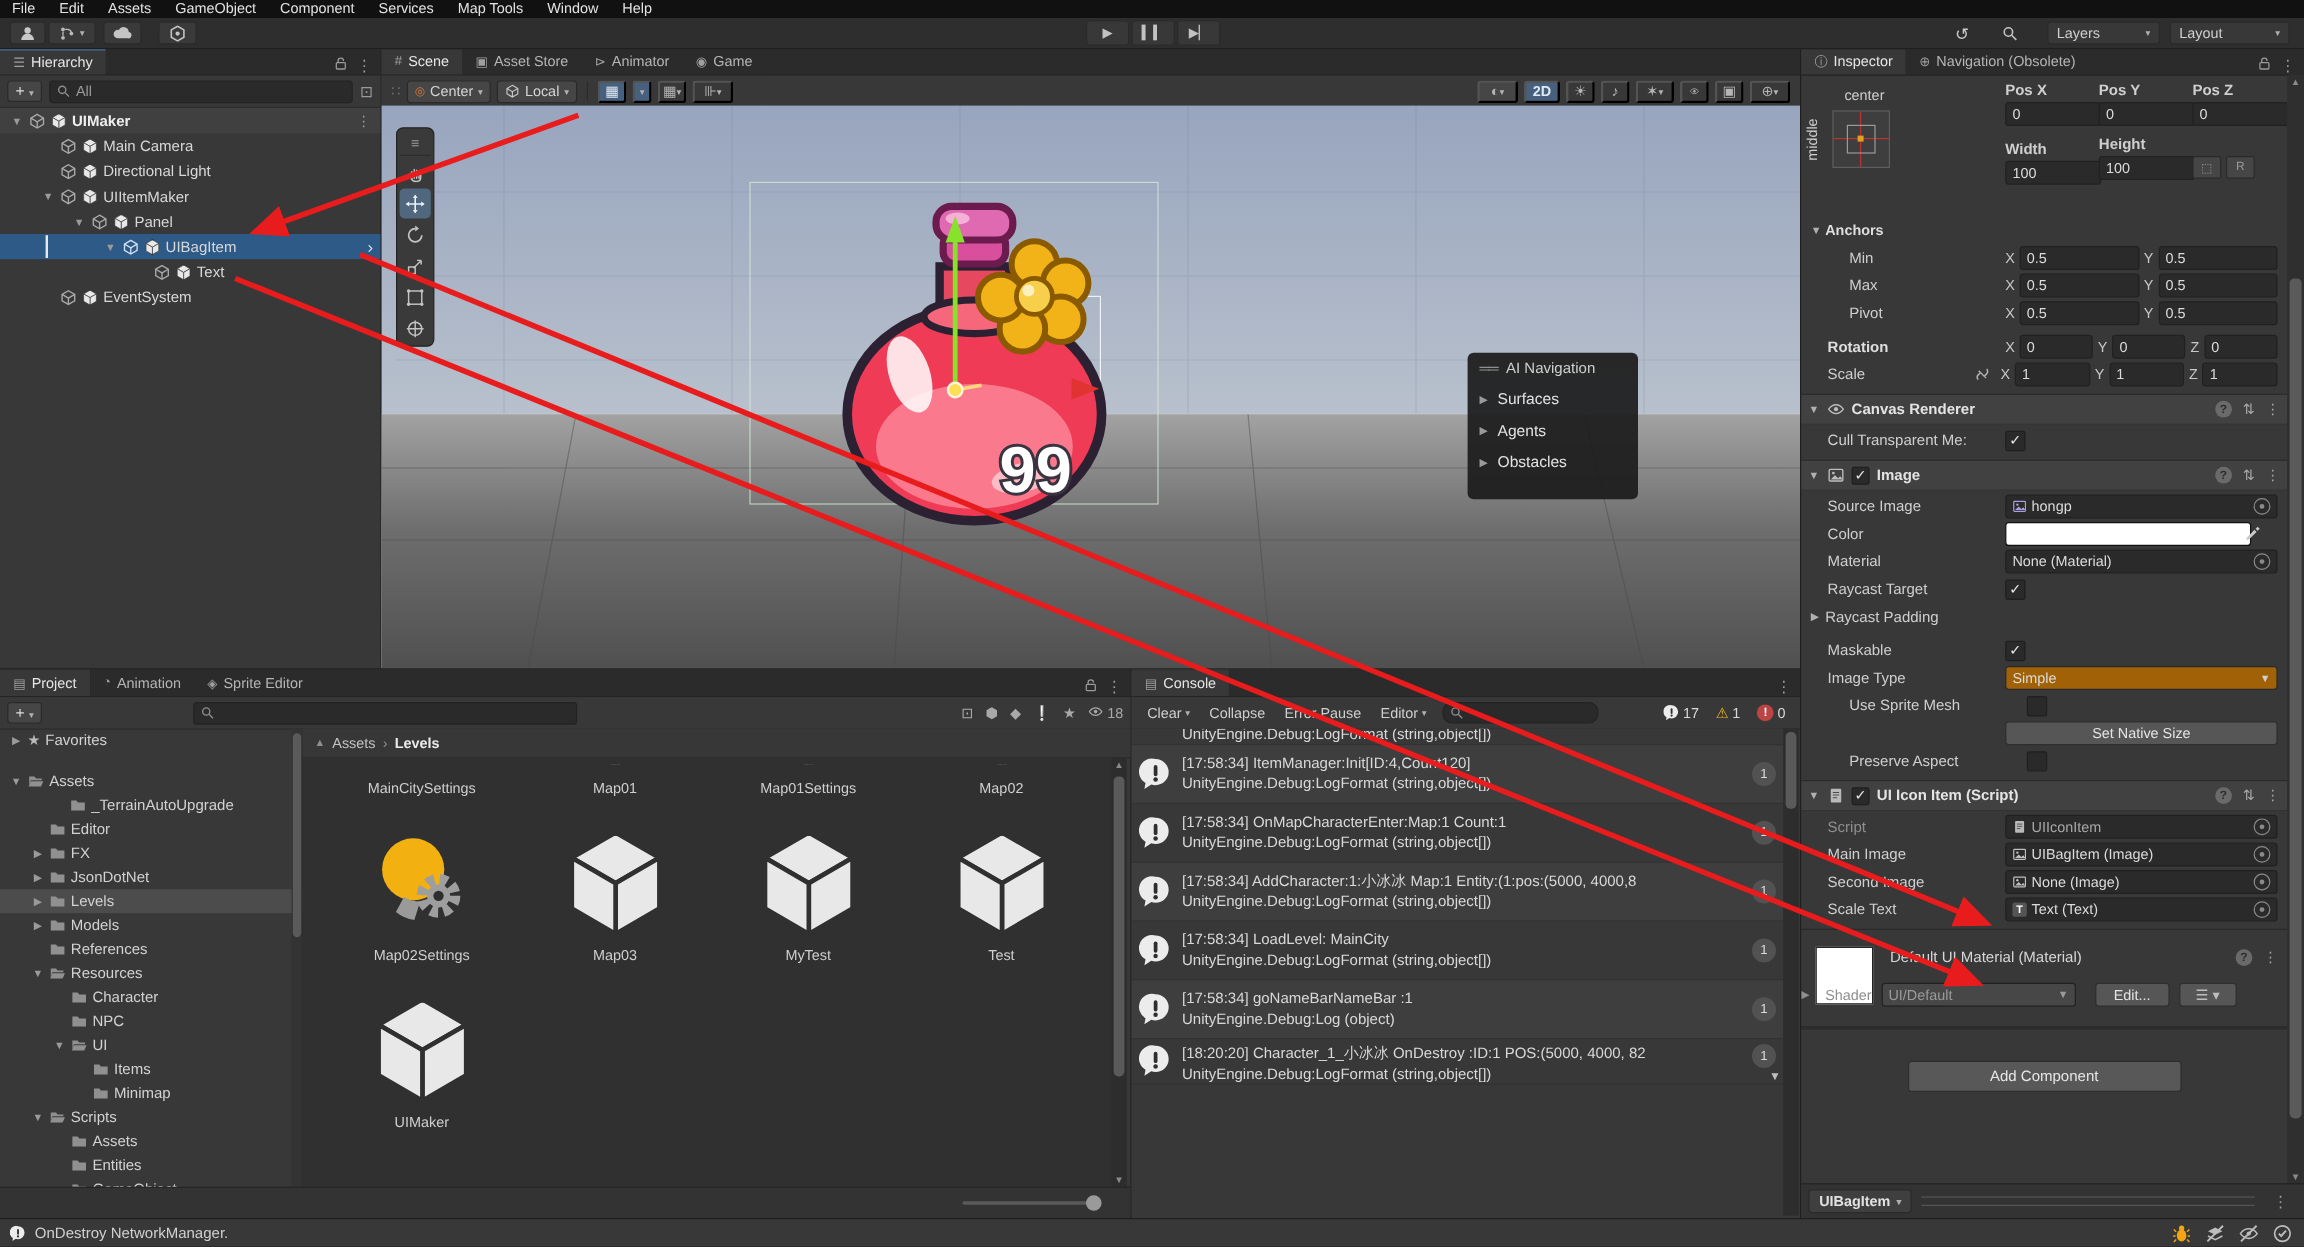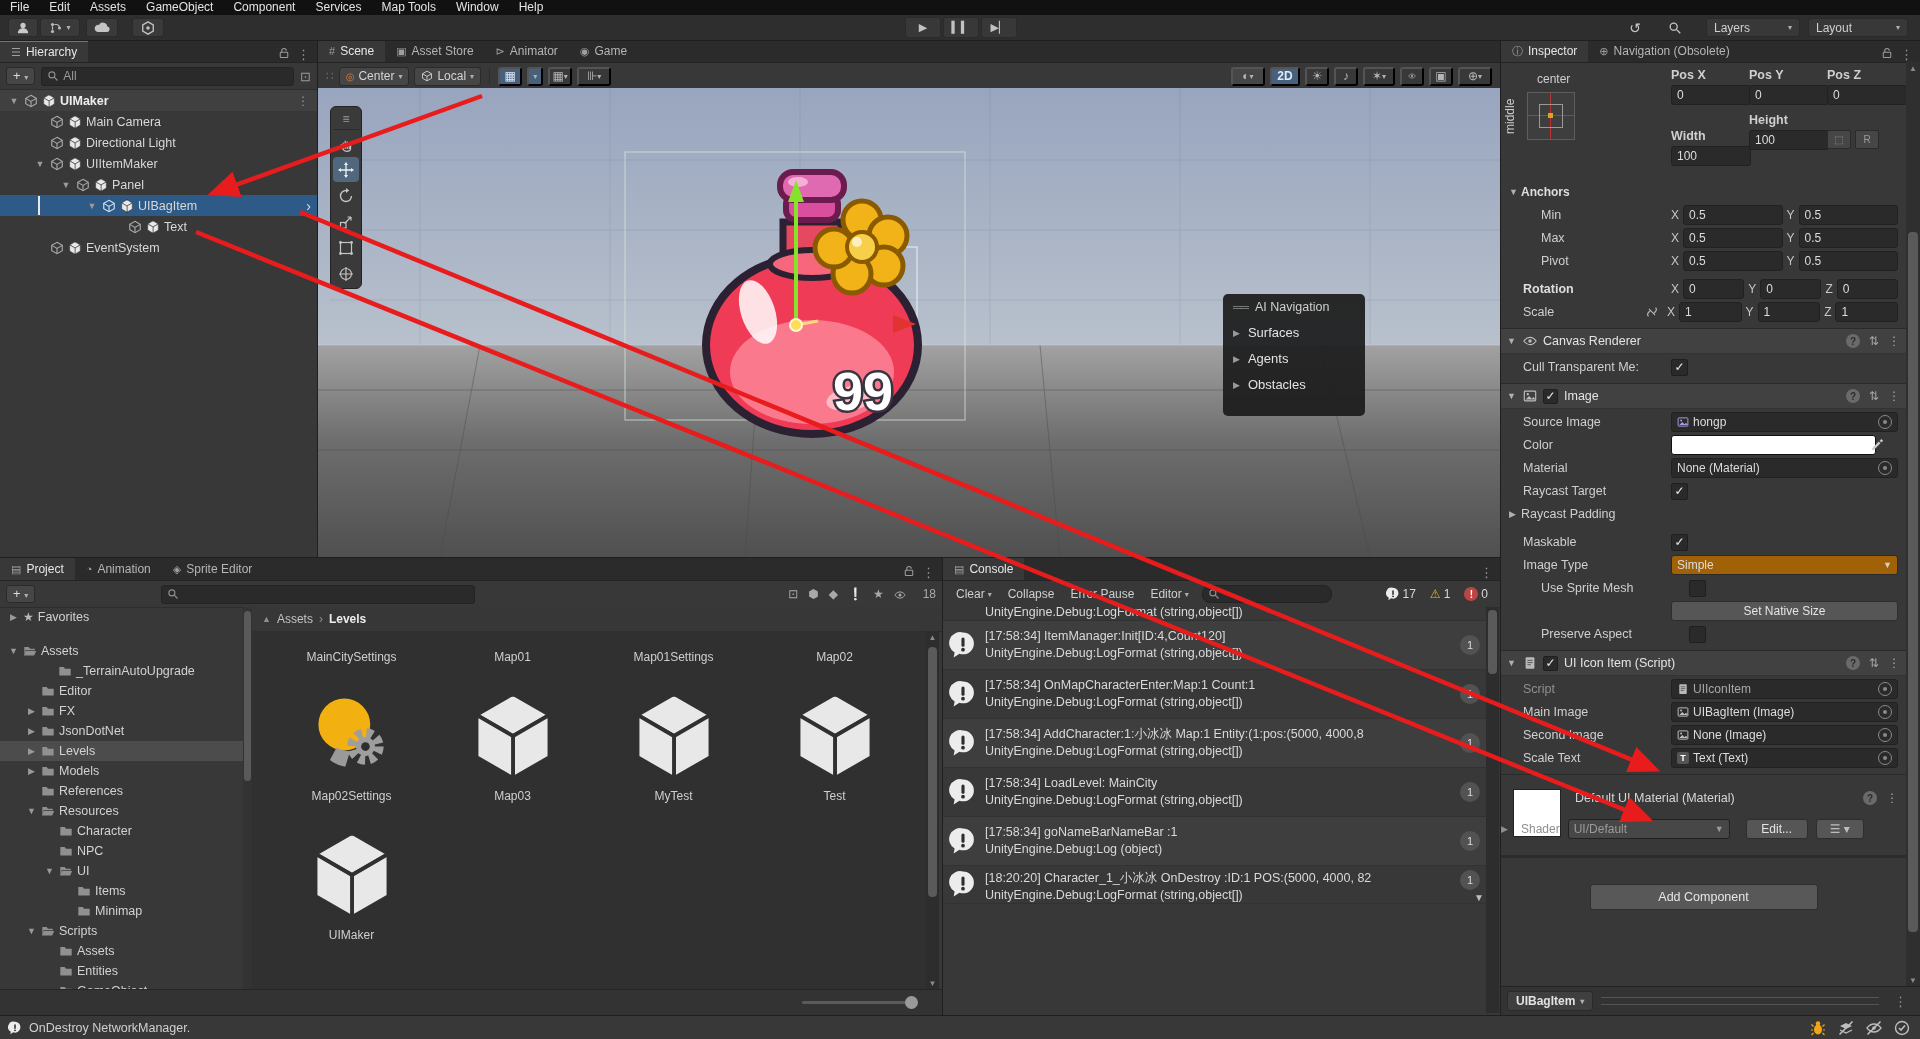--- a/index.html
+++ b/index.html
@@ -116,21 +116,21 @@
   .ilbl{width:148px;flex:none;color:#cfcfcf;font-size:12.5px;white-space:nowrap;overflow:hidden;}
   .ifield{flex:1;height:18px;background:#2a2a2a;border:1px solid #212121;border-radius:3px;display:flex;align-items:center;gap:4px;padding:0 5px;color:#dcdcdc;margin-right:8px;}
   .ifield .objpick{margin-left:auto;}
   .objpick{width:12px;height:12px;border-radius:50%;border:1px solid #8a8a8a;position:relative;flex:none;}
   .objpick::after{content:"";position:absolute;left:4px;top:4px;width:4px;height:4px;border-radius:50%;background:#8a8a8a;}
   .cb{width:15px;height:15px;background:#2a2a2a;border:1px solid #1f1f1f;border-radius:2px;color:#e8e8e8;font-size:12px;display:flex;align-items:center;justify-content:center;}
   .cb::after{content:"✓"}
   .cb.off::after{content:""}
   .chead{height:24px;background:#414141;border-top:1px solid #2a2a2a;border-bottom:1px solid #333;display:flex;align-items:center;gap:6px;padding:0 6px;margin-top:6px;}
   .chead .fold{font-size:9px;color:#b0b0b0;width:10px;}
-  .chead .ctitle{font-weight:normal;color:#e4e4e4;font-size:12.5px;}
+  .chead .ctitle{font-weight:bold;color:#e4e4e4;font-size:12.5px;}
   .hico{color:#bdbdbd;}
   .hbtns{margin-left:auto;display:flex;gap:9px;color:#a8a8a8;font-size:12px;align-items:center;}
   .helpc{width:14px;height:14px;border-radius:50%;background:#6a6a6a;color:#2c2c2c;font-weight:bold;font-size:10px;display:flex;align-items:center;justify-content:center;}
   .xyz{display:flex;align-items:center;gap:4px;flex:1;margin-right:8px;}
   .axl{color:#c7c7c7;font-size:12px;}
   .sfield{height:18px;background:#2a2a2a;border:1px solid #212121;border-radius:3px;color:#dcdcdc;display:flex;align-items:center;padding:0 5px;flex:1;}
   .topgrid{position:relative;height:104px;margin-top:6px;}
   .apw{position:absolute;left:26px;top:24px;width:46px;height:46px;border:1px solid #5e5e5e;background:#3e3e3e;}
   .apw .inr{position:absolute;left:11px;top:11px;width:22px;height:22px;border:1px solid #9a9a9a;}
   .apw .cross-h{position:absolute;left:0;top:22px;width:46px;height:1px;background:#b33;}
@@ -723,21 +723,21 @@
             <use href="#mag"></use>
           </svg>
       </div>
       <span style="flex:1"></span>
       <div class="ricons">
         <span>⊡</span>
         <span>⬢</span>
         <span>◆</span>
         <span>❕</span>
         <span>★</span>
-        <span style="display:flex;align-items:flex-end;gap:17px">
+        <span style="display:flex;align-items:flex-start;gap:4px">
             <svg class="i12" style="color:#a9a9a9">
               <use href="#eye"></use>
             </svg>
             <span>18</span>
           </span>
       </div>
     </div>
     <div class="tree">
       <div>
 
@@ -1194,21 +1194,21 @@
           <div class="cross-h"></div>
             <div class="cross-v"></div>
             <div class="inr"></div>
             <div class="dot"></div>
         </div>
         <div class="col3" style="left:170px">
           <div class="clab">Pos X</div>
           <div class="sfield">
               <span>0</span>
             </div>
-          <div class="clab" style="margin-top:24px">Width</div>
+          <div class="clab" style="margin-top:12px">Width</div>
           <div class="sfield">
               <span>100</span>
             </div>
         </div>
         <div class="col3" style="left:248px">
           <div class="clab">Pos Y</div>
           <div class="sfield">
               <span>0</span>
             </div>
           <div class="clab" style="margin-top:8px">Height</div>

